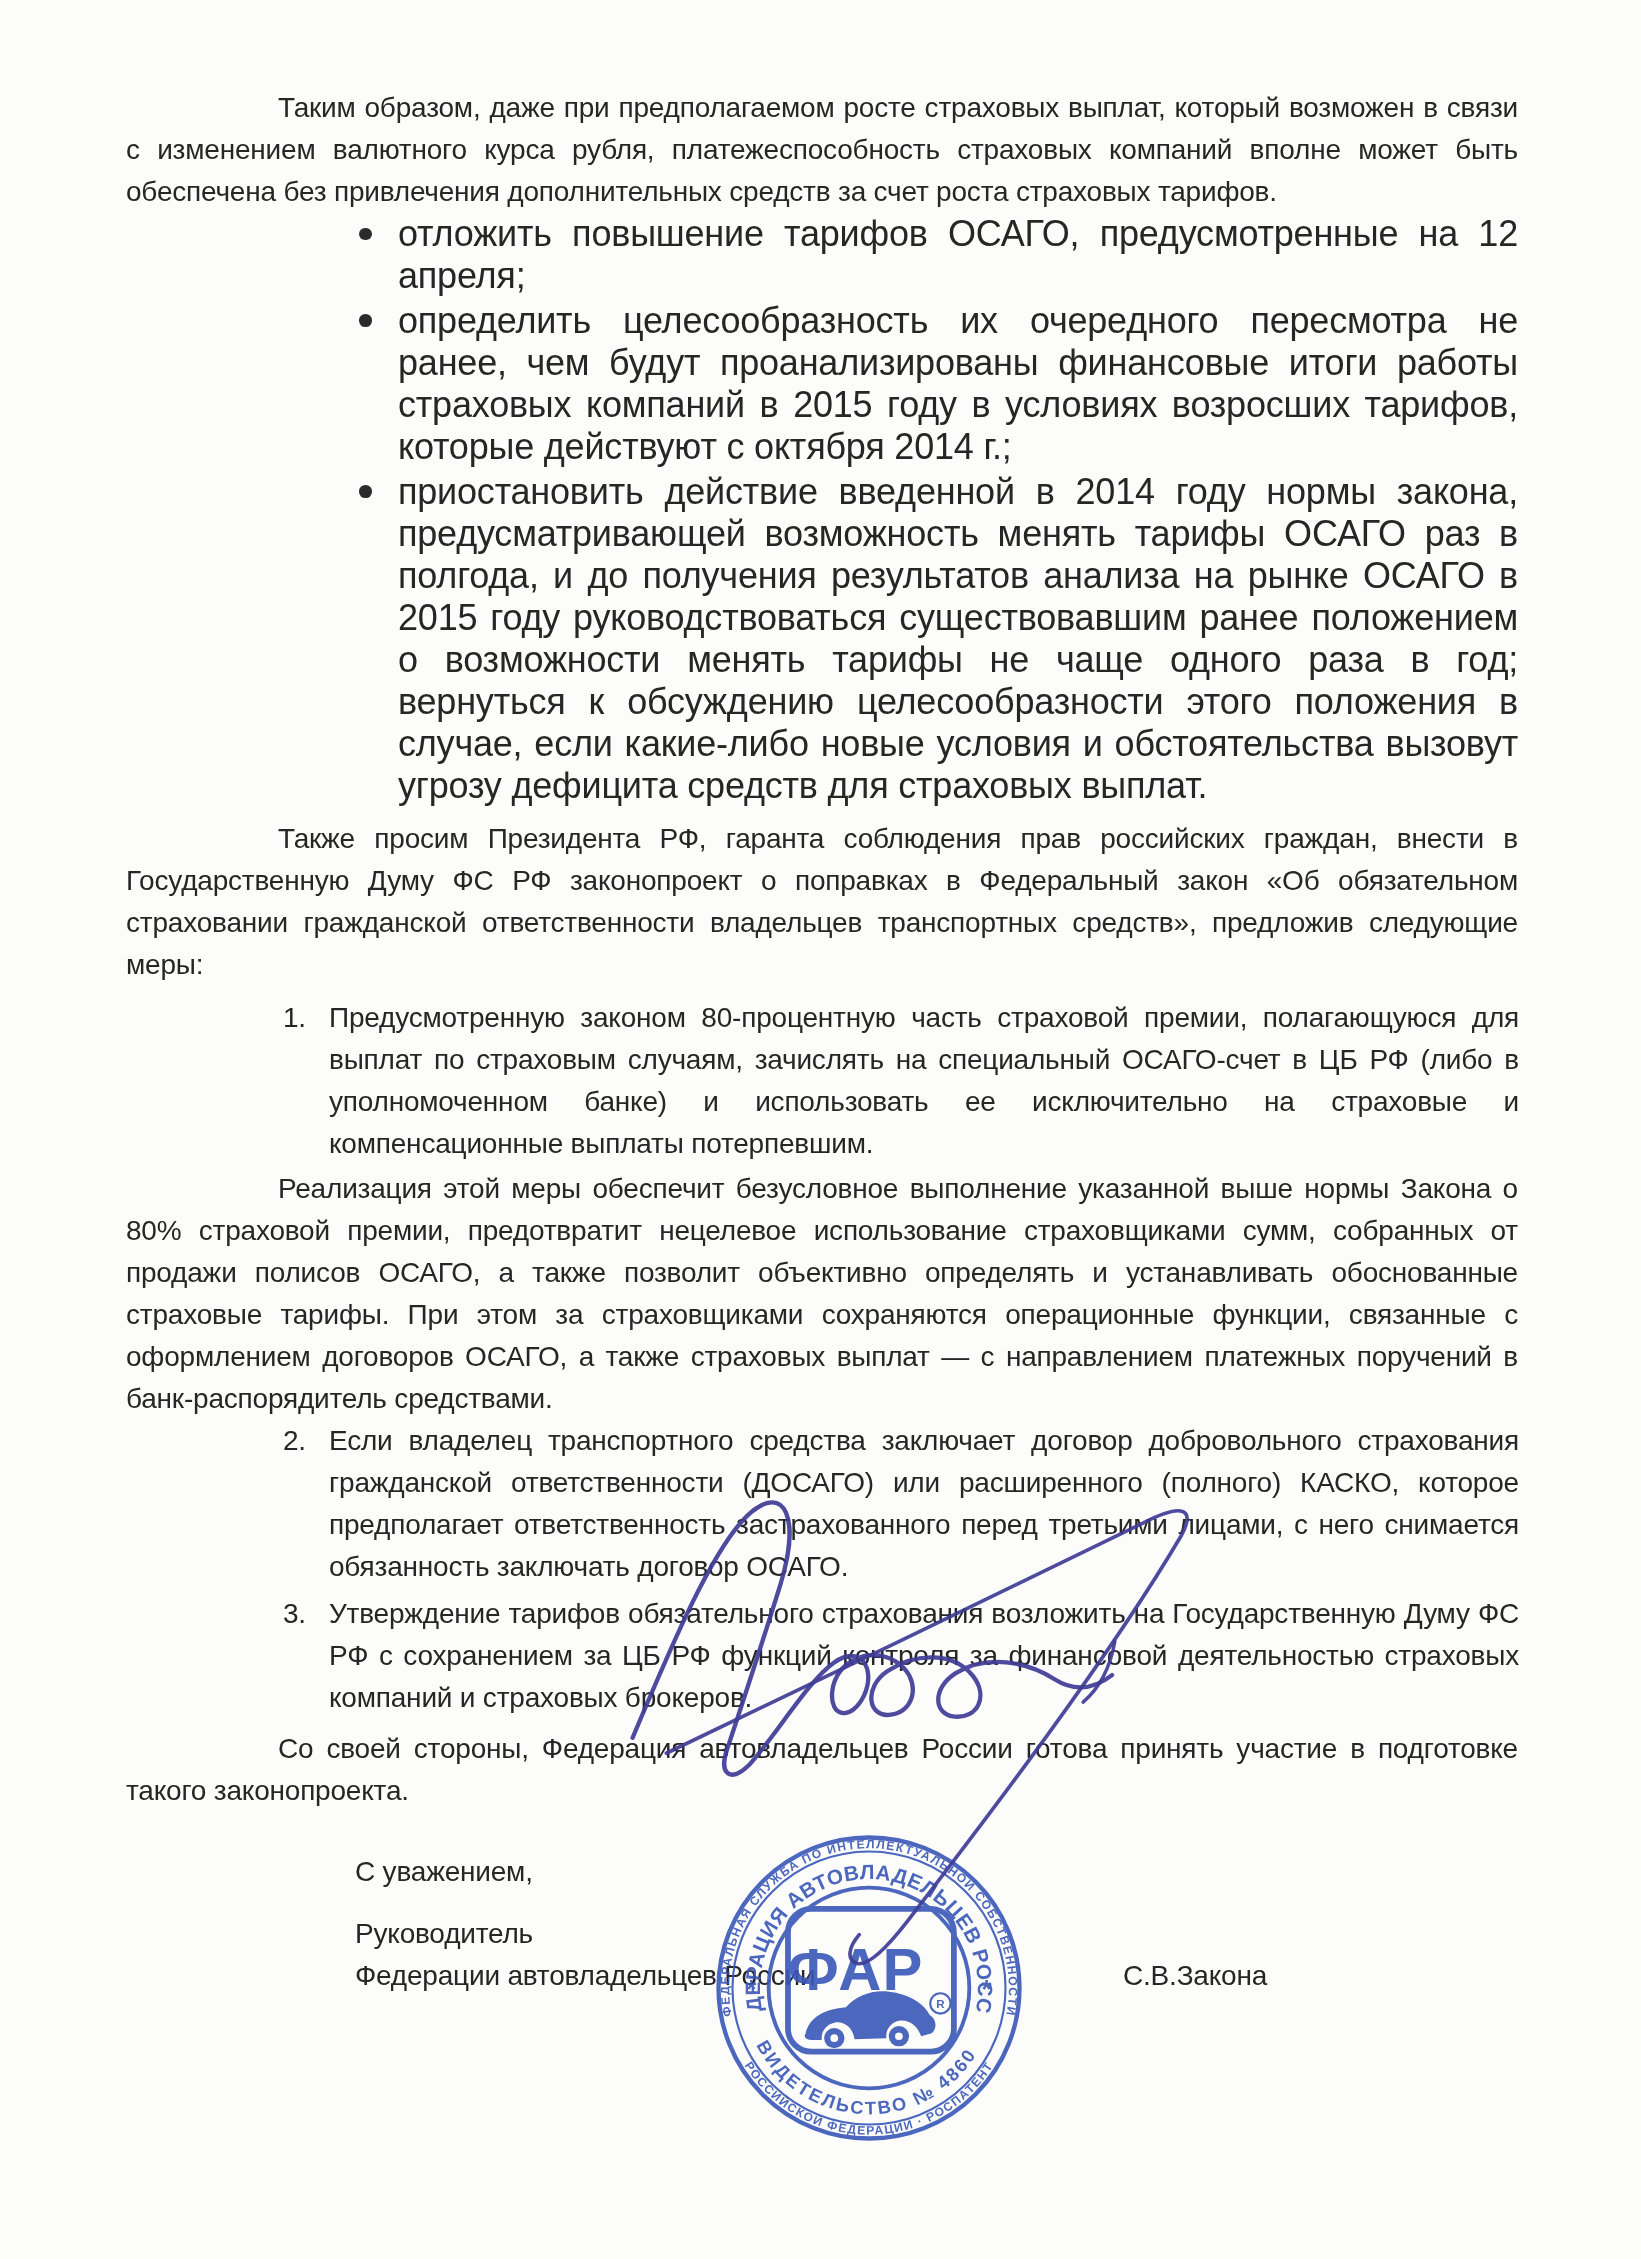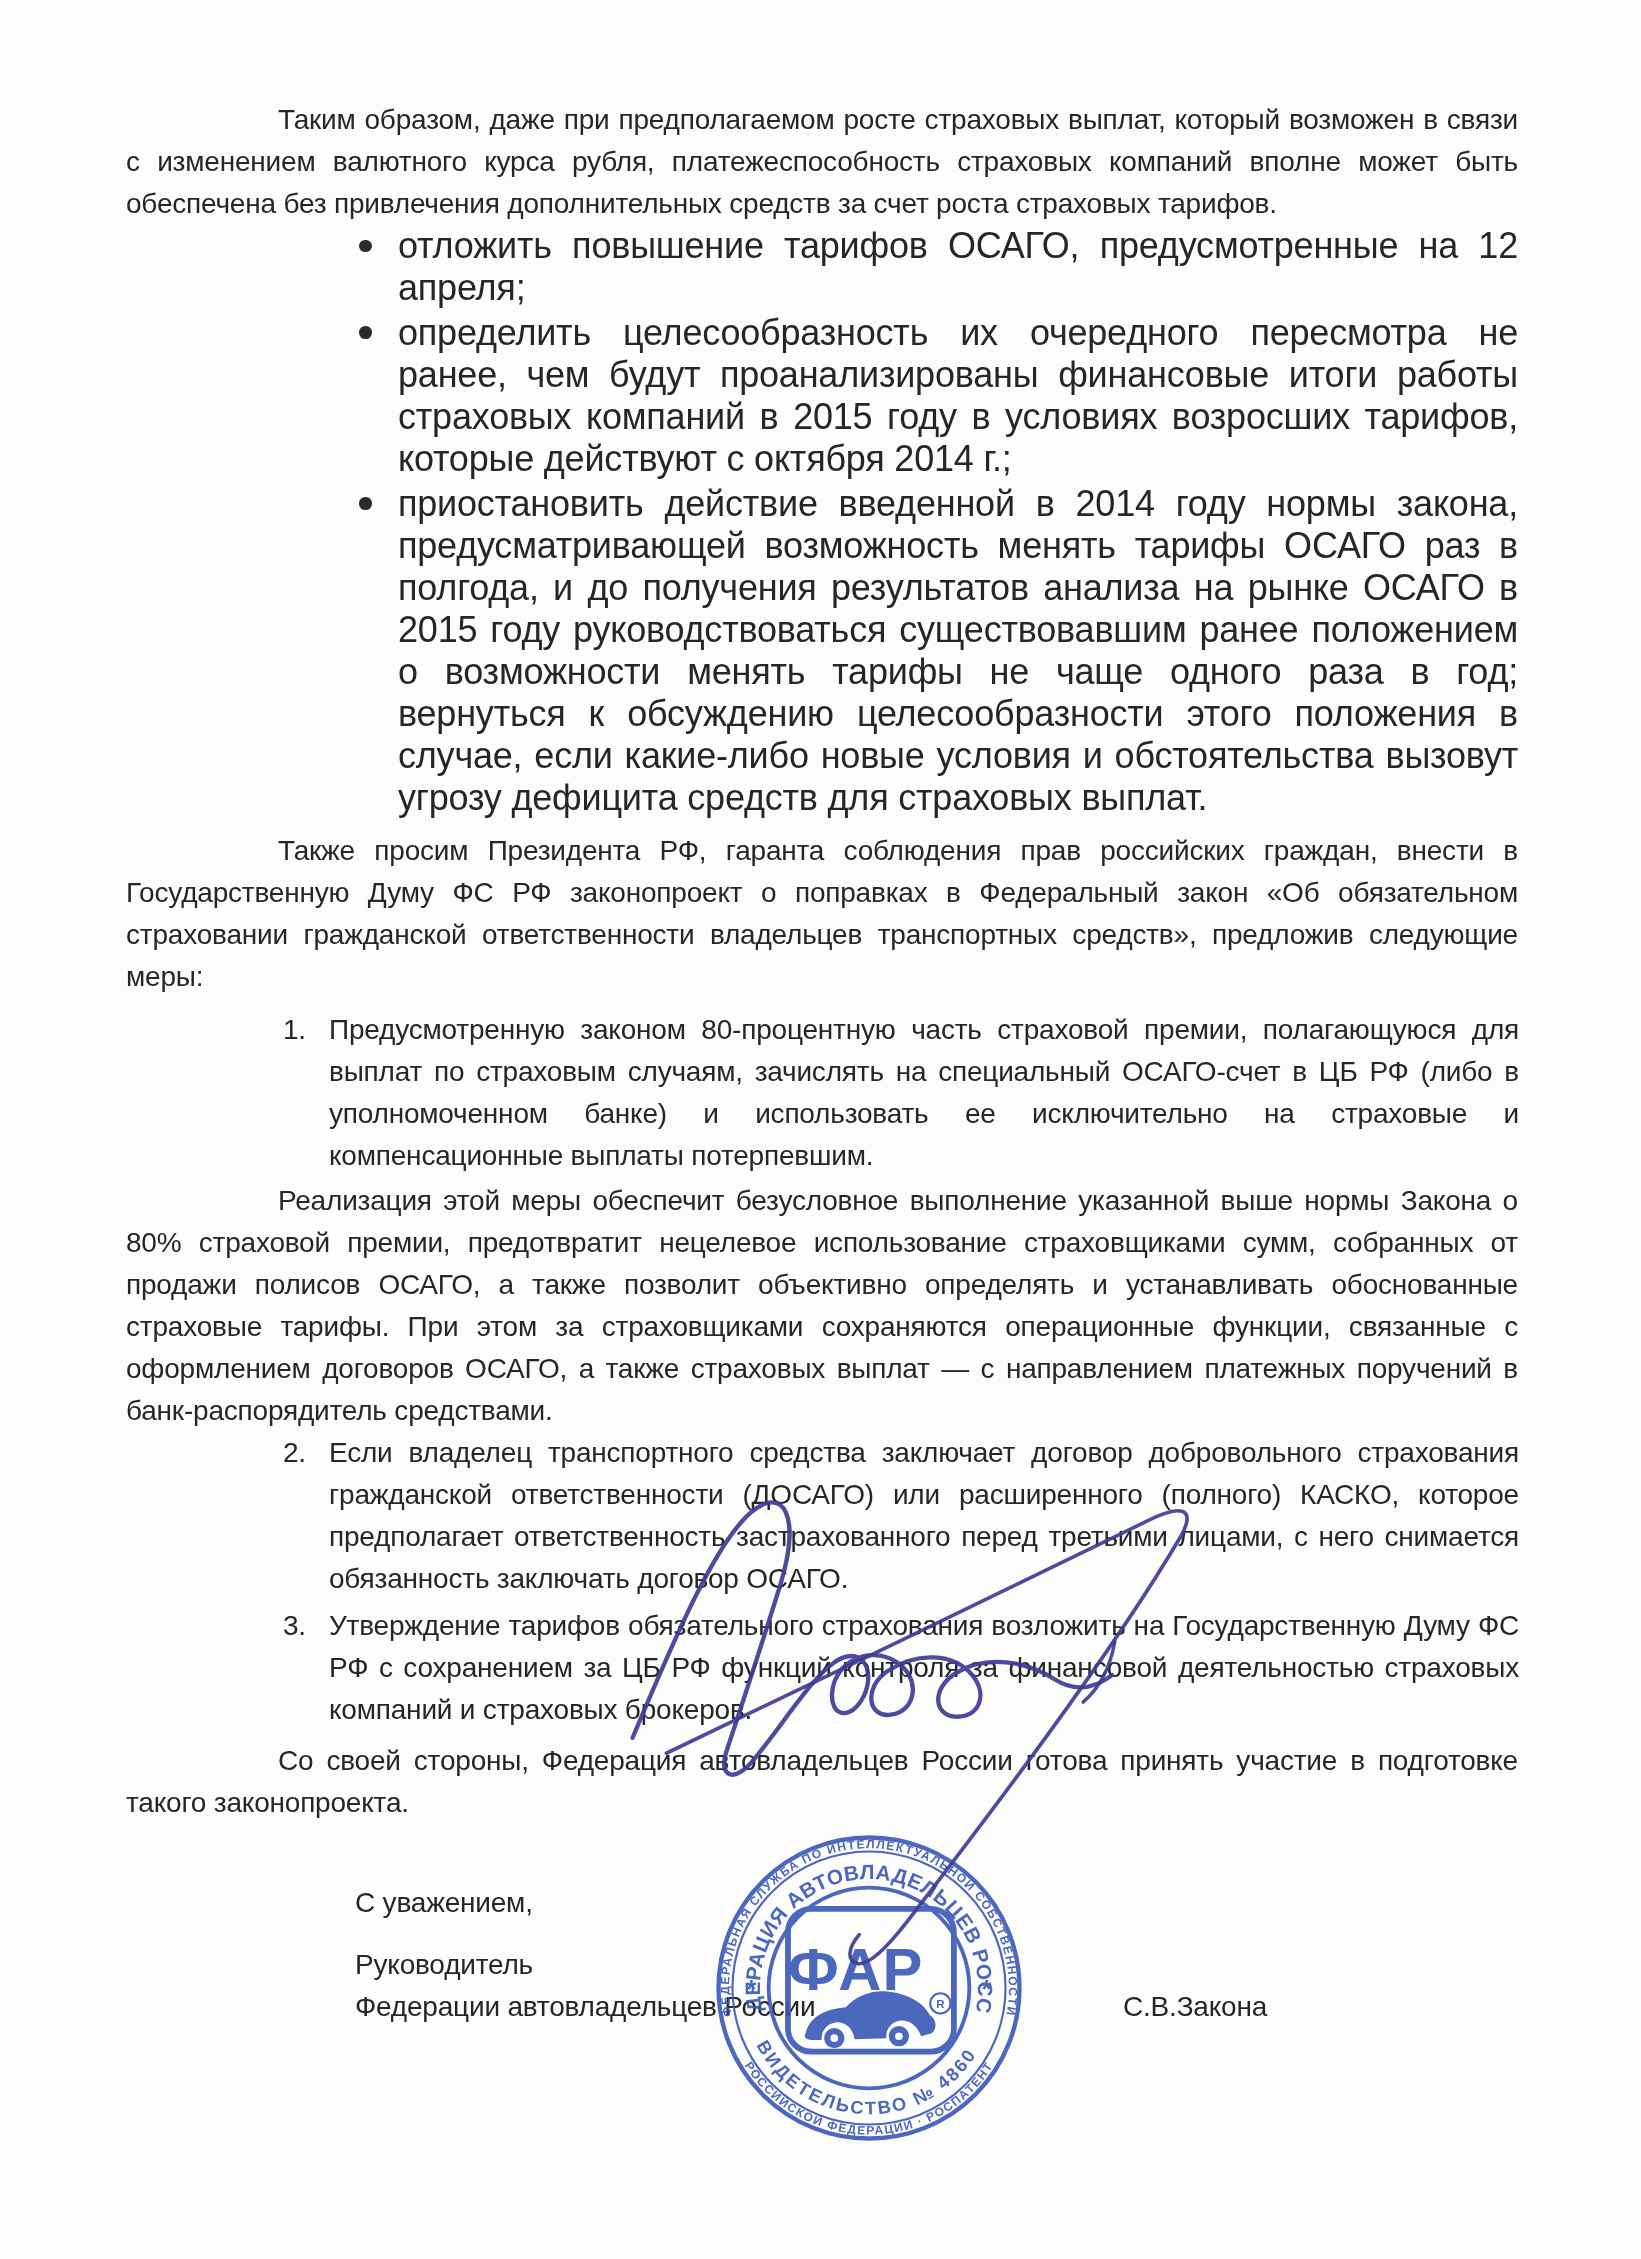--- a/index.html
+++ b/index.html
@@ -10,42 +10,42 @@
   }
   .page {
     position: relative;
     width: 1641px; height: 2259px;
     background: #fcfcfb;
     overflow: hidden;
     color: var(--text-color, #262626);
   }
   .content {
     position: absolute;
-    left: 126px; top: 12px;
+    left: 126px; top: 0;
     width: 1392px;
   }
   p { margin: 0; }
   .para {
     font-size: 28px;
     line-height: 42px;
     letter-spacing: -0.2px;
     text-align: justify;
     color: var(--text-color, #262626);
   }
   .indent { text-indent: 152px; }
   .mt90  { margin-top: 87px; }
   .mt1   { margin-top: 1px; }
   .mt9   { margin-top: 8.7px; }
   .mt12  { margin-top: 11.6px; }
   .mt11  { margin-top: 10.6px; }
   .mt2   { margin-top: 3px; }
   .mt0   { margin-top: 0; }
   .mt5   { margin-top: 4.8px; }
   .mt10  { margin-top: 9.7px; }
-  .mt51  { margin-top: 58px; }
+  .mt51  { margin-top: 39px; }
   .mt45  { margin-top: 20px; }
   ul.bullets {
     margin: 0; padding: 0;
     margin-left: 224px;
     list-style: none;
     width: 1168px;
   }
   ul.bullets li {
     position: relative;
     font-size: 36px;

